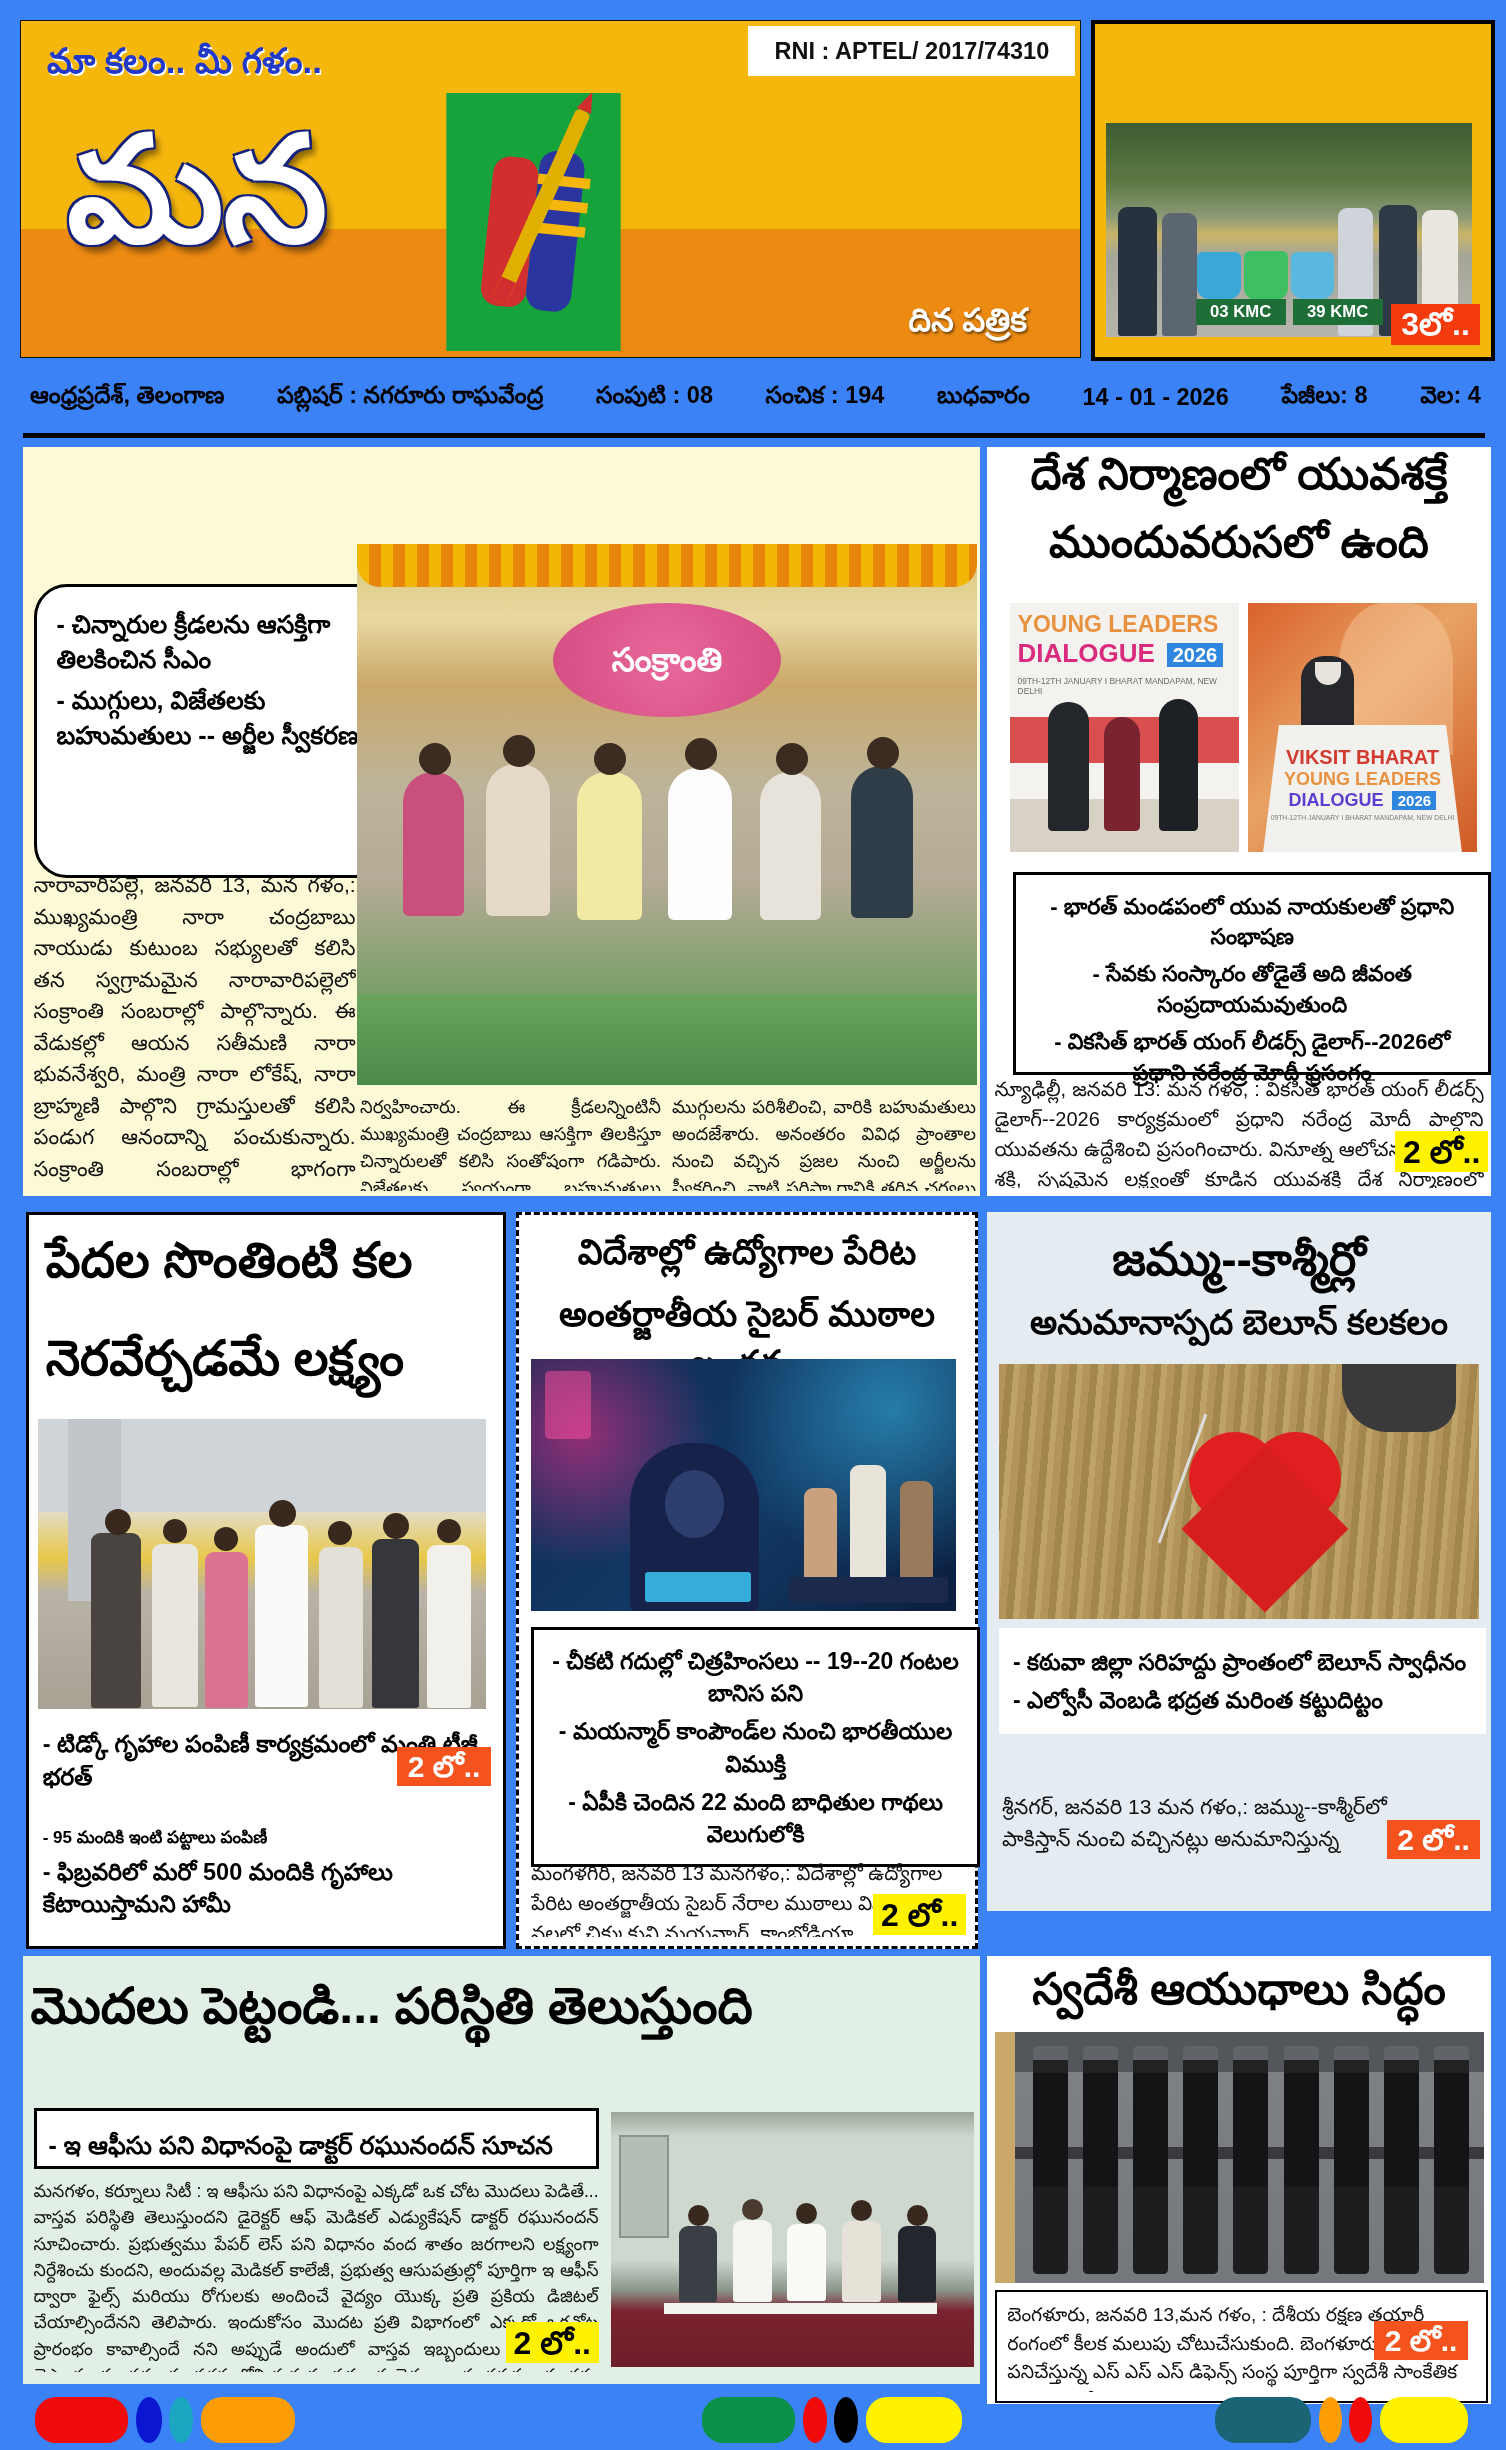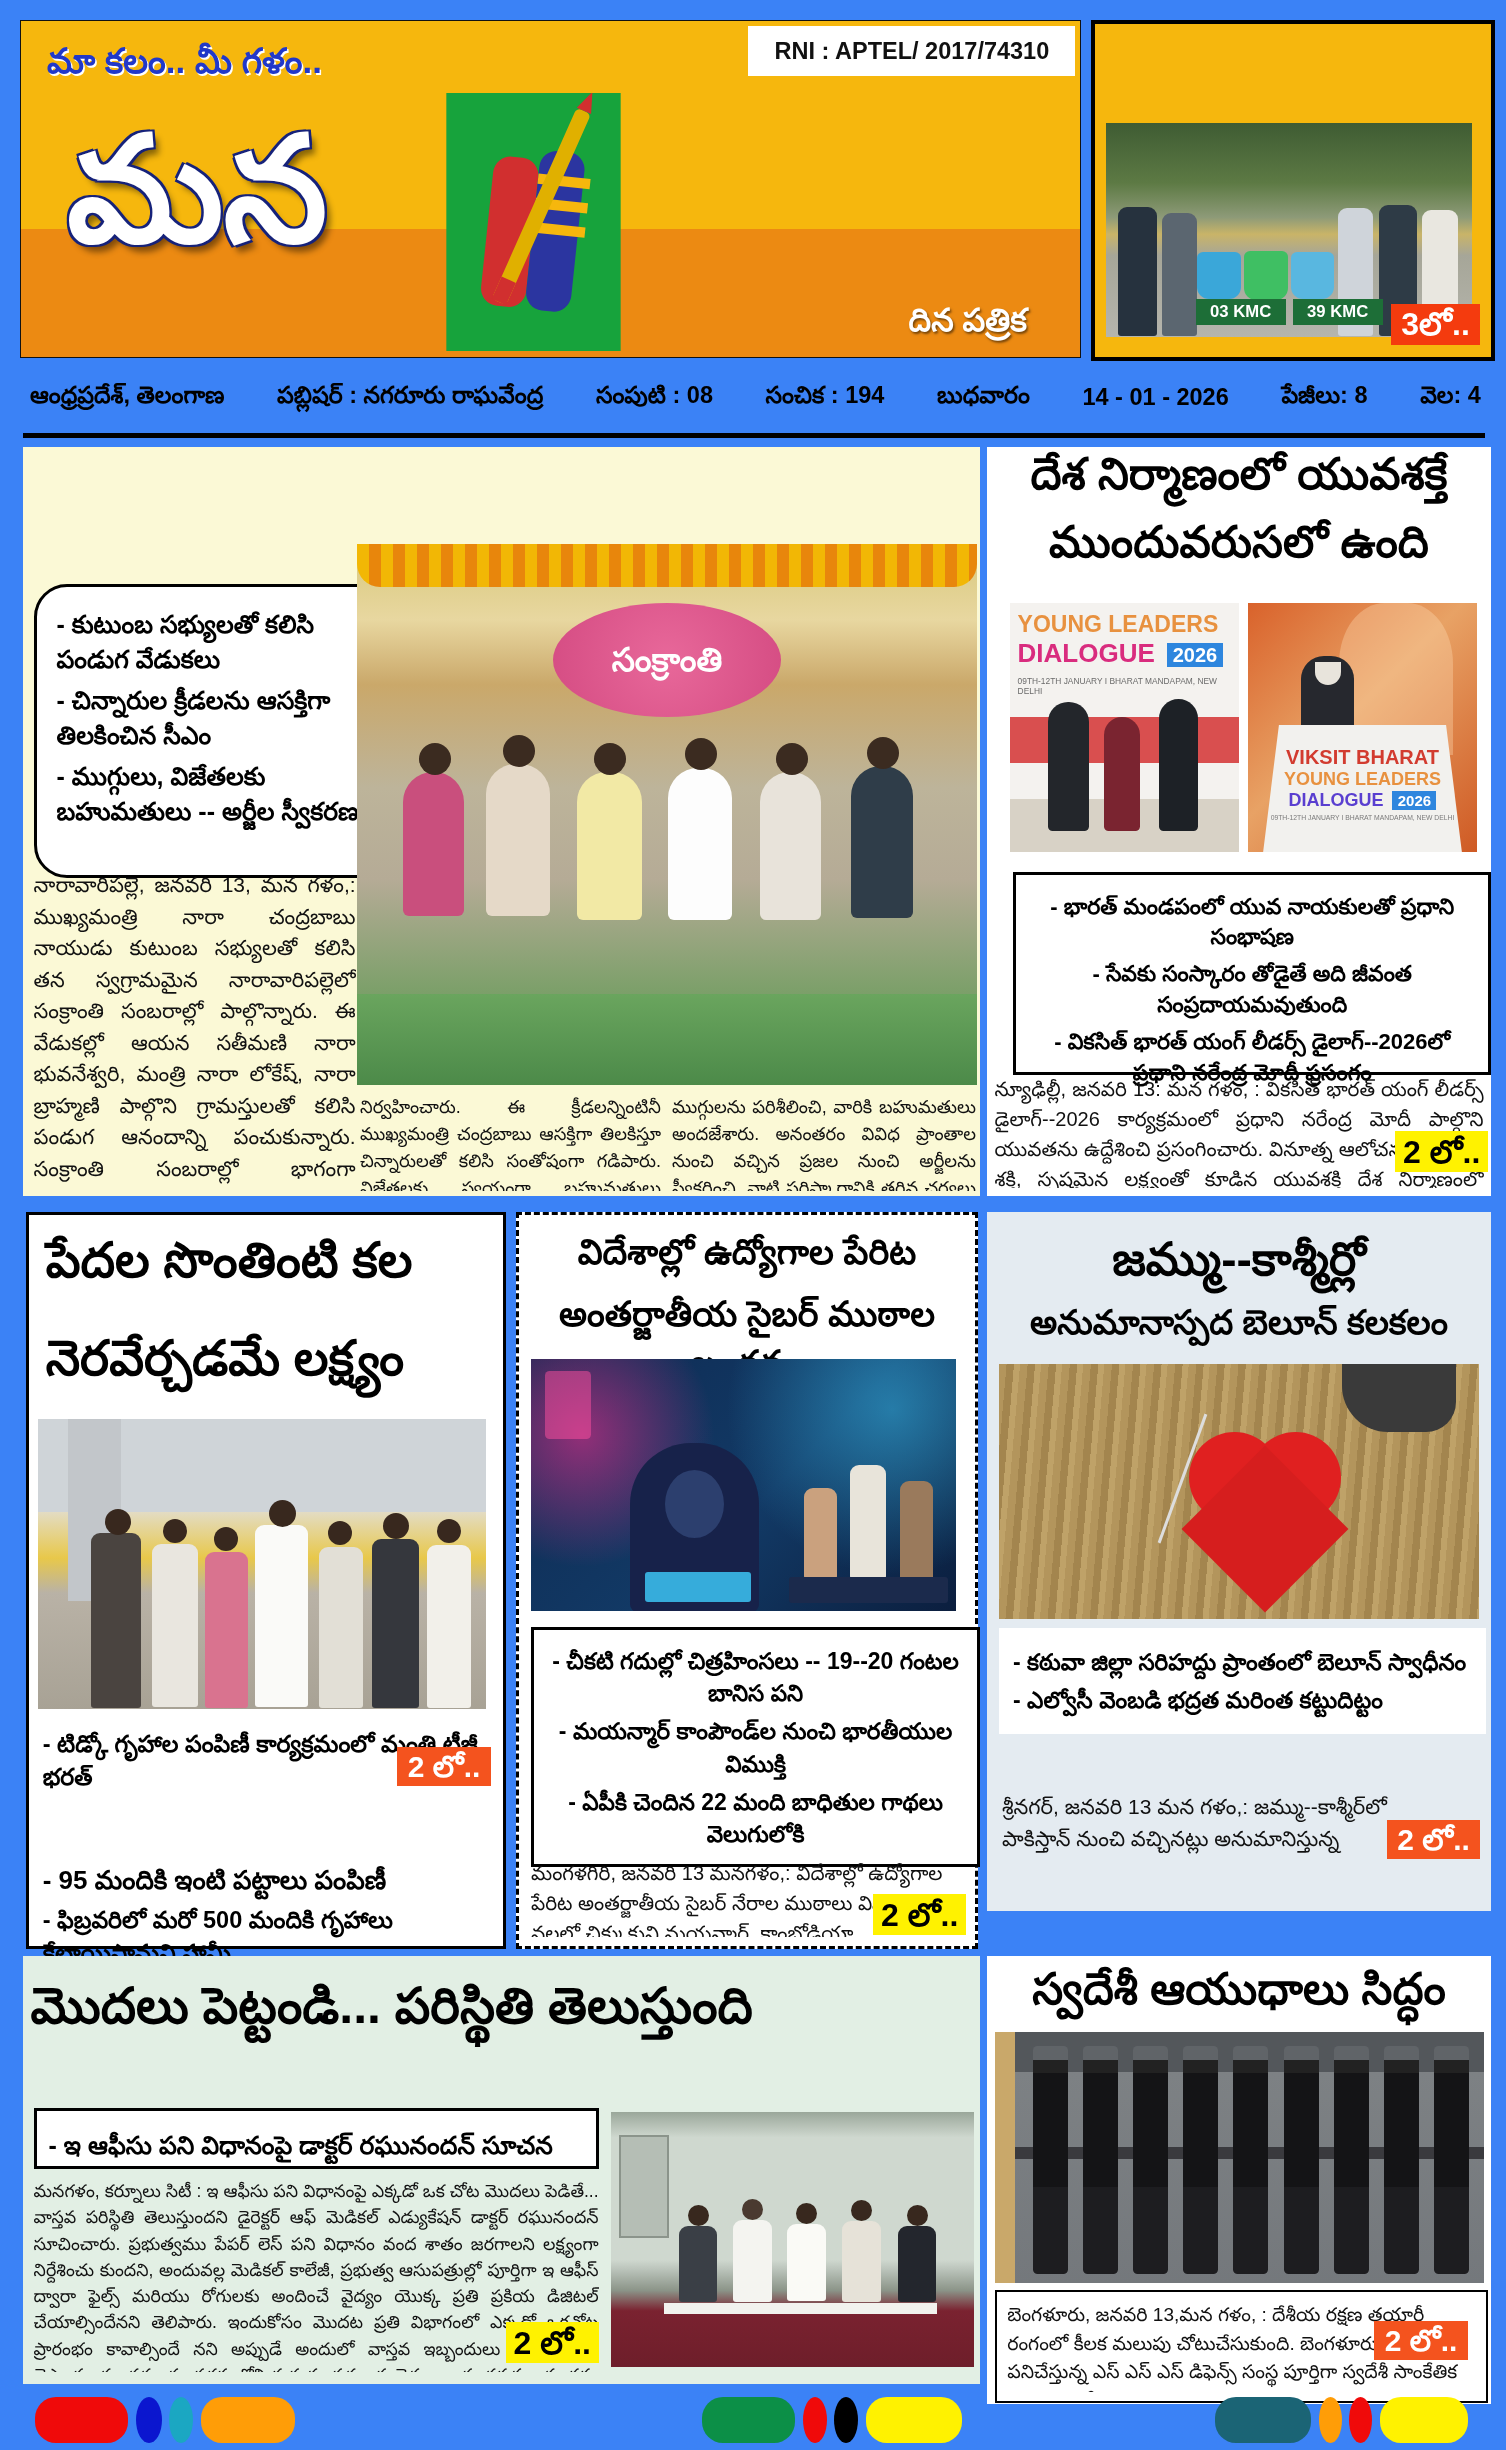--- a/index.html
+++ b/index.html
@@ -77,21 +77,20 @@
     <span>సంచిక : 194</span>
     <span>బుధవారం</span>
     <span>14 - 01 - 2026</span>
     <span>పేజీలు: 8</span>
     <span>వెల: 4</span>
   </div>
   <div class="abs" style="left:23px;top:433px;width:1462px;height:5.3px;background:#000;"></div>
 
   <div class="abs" style="left:23px;top:447px;width:957px;height:749px;background:#fbf9d6;">
     <div class="abs" style="left:10.6px;top:137px;width:319px;height:261px;background:#fff;border:3px solid #000;border-radius:33px;padding:13.7px 20px;">
-      <div class="bullet" style="font-size:25px;">- కుటుంబ సభ్యులతో కలిసి పండుగ వేడుకలు</div>
       <div class="bullet" style="font-size:25px;">- చిన్నారుల క్రీడలను ఆసక్తిగా తిలకించిన సీఎం</div>
       <div class="bullet" style="font-size:25px;">- ముగ్గులు, విజేతలకు బహుమతులు -- అర్జీల స్వీకరణ</div>
     </div>
     <div class="photo" style="left:334px;top:97px;width:620px;height:541px;
                 background:linear-gradient(180deg,#d8c87a 0%,#e8d7a0 14%,#caa86a 26%,#bdb49a 45%,#b5ab96 62%,#7ea06b 82%,#5d8f55 100%);">
       <div class="abs" style="left:0;top:0;width:100%;height:43px;
                   background:repeating-linear-gradient(90deg,#f2b705 0 12px,#e8860c 12px 24px);border-radius:0 0 23px 23px;"></div>
       <div class="abs c b" style="left:196px;top:59px;width:228px;height:114px;background:radial-gradient(circle,#e8689a 0%,#d44b82 100%);
                   border-radius:50%;color:#fff;font-size:33px;line-height:114px;">సంక్రాంతి</div>
       <div class="sil" style="left:46px;top:228px;width:61px;height:144px;background:#c94f7d;border-radius:30px 30px 6px 6px;"></div>
@@ -170,21 +169,21 @@
       <div class="abs" style="left:67px;top:90px;width:26px;height:26px;background:#38281e;border-radius:50%;"></div>
       <div class="abs" style="left:125px;top:100px;width:24px;height:24px;background:#38281e;border-radius:50%;"></div>
       <div class="abs" style="left:176px;top:108px;width:24px;height:24px;background:#38281e;border-radius:50%;"></div>
       <div class="abs" style="left:231px;top:81px;width:27px;height:27px;background:#38281e;border-radius:50%;"></div>
       <div class="abs" style="left:290px;top:102px;width:24px;height:24px;background:#38281e;border-radius:50%;"></div>
       <div class="abs" style="left:345px;top:94px;width:26px;height:26px;background:#38281e;border-radius:50%;"></div>
       <div class="abs" style="left:399px;top:100px;width:24px;height:24px;background:#38281e;border-radius:50%;"></div>
     </div>
     <div class="abs" style="left:13.7px;top:507px;width:447px;">
       <div class="bullet" style="font-size:23.5px;">- టిడ్కో గృహాల పంపిణీ కార్యక్రమంలో మంత్రి టీజీ భరత్</div>
-      <div class="bullet" style="font-size:26px;margin-top:68px;">- 95 మందికి ఇంటి పట్టాలు పంపిణీ</div>
+      <div class="bullet" style="font-size:17px;margin-top:32px;">- 95 మందికి ఇంటి పట్టాలు పంపిణీ</div>
       <div class="bullet" style="font-size:23.5px;">- ఫిబ్రవరిలో మరో 500 మందికి గృహాలు కేటాయిస్తామని హామీ</div>
       <div class="bullet" style="font-size:23.5px;margin-top:36px;">- టిడ్కో సముదాయం వద్ద అన్ని వసతులు కల్పిస్తాం</div>
     </div>
     <div class="abs badge-o" style="right:12px;top:532px;">2 లో..</div>
   </div>
 
   <div class="abs" style="left:516px;top:1212px;width:456px;height:731px;background:#fff;border:3.8px dashed #000;">
     <div class="abs c b" style="left:0;top:16.7px;width:456px;font-size:35px;color:#000;">విదేశాల్లో ఉద్యోగాల పేరిట</div>
     <div class="abs c b" style="left:0;top:79px;width:456px;font-size:35px;color:#000;">అంతర్జాతీయ సైబర్ ముఠాల బంధనం</div>
     <div class="photo" style="left:12px;top:144px;width:425px;height:252px;

